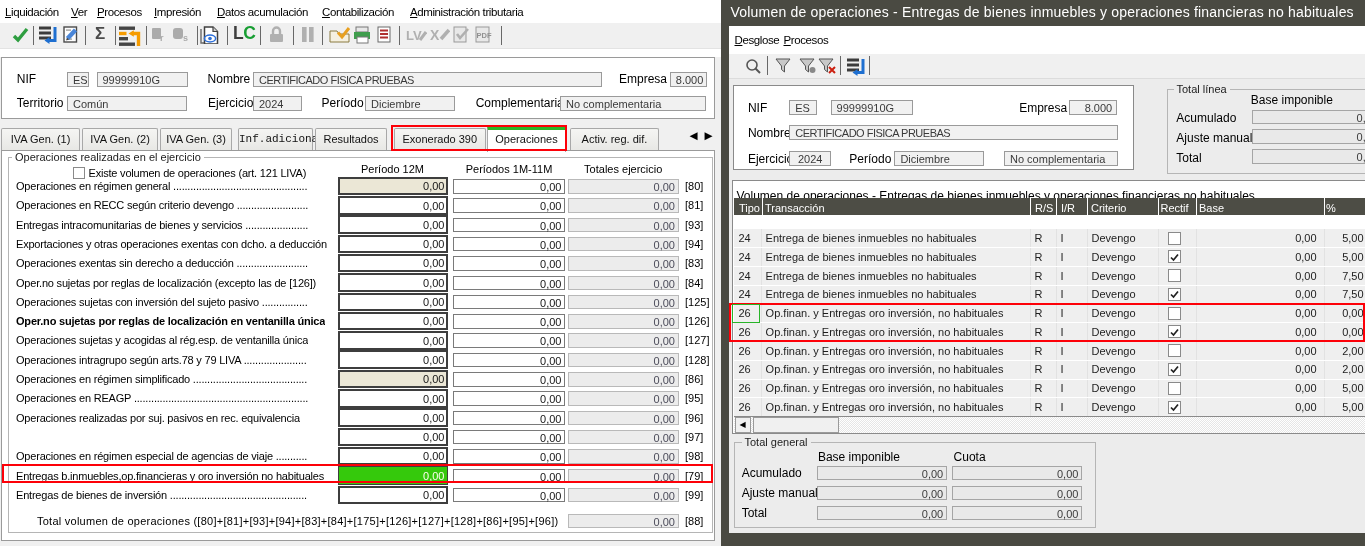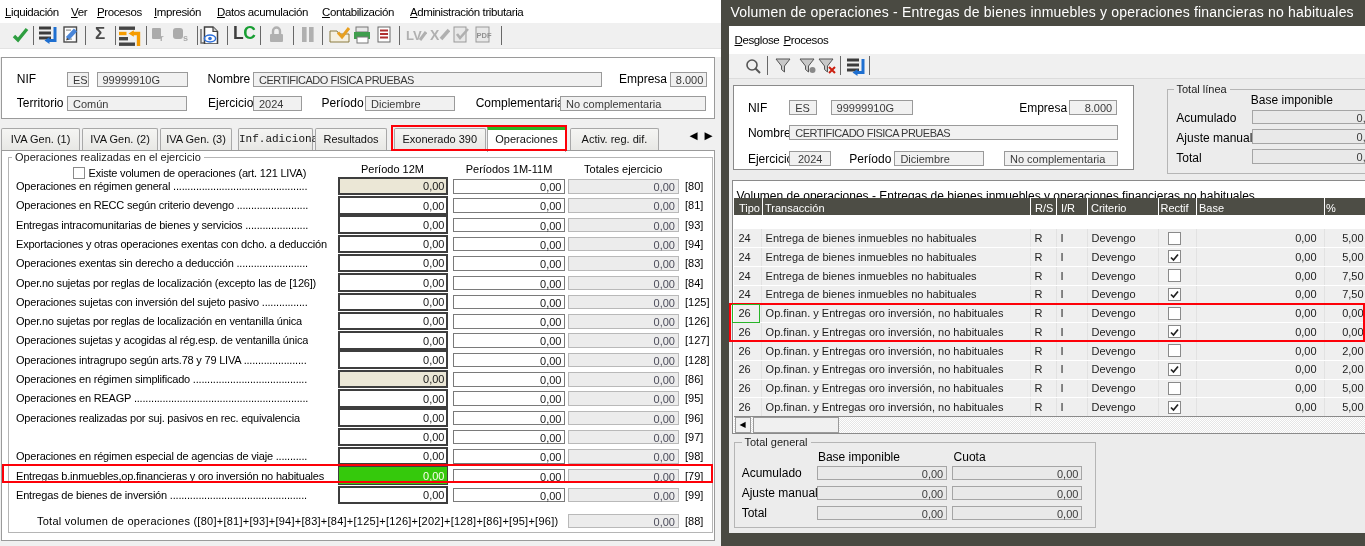--- a/index.html
+++ b/index.html
@@ -235,21 +235,21 @@
   <div class="lbl" style="left:16px;top:275.5px;">Oper.no sujetas por reglas de localización (excepto las de [126])</div>
   <div class="c1" style="left:337.5px;top:273.2px;">0,00</div>
   <div class="c2" style="left:453px;top:275.5px;">0,00</div>
   <div class="c3" style="left:568px;top:275.5px;">0,00</div>
   <div class="code" style="left:685px;top:275.5px;">[84]</div>
   <div class="lbl" style="left:16px;top:294.8px;">Operaciones sujetas con inversión del sujeto pasivo ................</div>
   <div class="c1" style="left:337.5px;top:292.5px;">0,00</div>
   <div class="c2" style="left:453px;top:294.8px;">0,00</div>
   <div class="c3" style="left:568px;top:294.8px;">0,00</div>
   <div class="code" style="left:685px;top:294.8px;">[125]</div>
-  <div class="lbl" style="left:16px;top:314.1px;">Oper.no sujetas por reglas de localización en ventanilla única</div>
+  <div class="lbl" style="left:16px;top:314.1px;font-weight:bold;">Oper.no sujetas por reglas de localización en ventanilla única</div>
   <div class="c1" style="left:337.5px;top:311.8px;">0,00</div>
   <div class="c2" style="left:453px;top:314.1px;">0,00</div>
   <div class="c3" style="left:568px;top:314.1px;">0,00</div>
   <div class="code" style="left:685px;top:314.1px;">[126]</div>
   <div class="lbl" style="left:16px;top:333.4px;">Operaciones sujetas y acogidas al rég.esp. de ventanilla única</div>
   <div class="c1" style="left:337.5px;top:331.09999999999997px;">0,00</div>
   <div class="c2" style="left:453px;top:333.4px;">0,00</div>
   <div class="c3" style="left:568px;top:333.4px;">0,00</div>
   <div class="code" style="left:685px;top:333.4px;">[127]</div>
   <div class="lbl" style="left:16px;top:352.70000000000005px;">Operaciones intragrupo según arts.78 y 79 LIVA ......................</div>
@@ -284,21 +284,21 @@
   <div class="lbl" style="left:16px;top:468.5px;">Entregas b.inmuebles,op.financieras y oro inversión no habituales</div>
   <div class="c1 c1green" style="left:337.5px;top:466.2px;">0,00</div>
   <div class="c2" style="left:453px;top:468.5px;">0,00</div>
   <div class="c3" style="left:568px;top:468.5px;">0,00</div>
   <div class="code" style="left:685px;top:468.5px;">[79]</div>
   <div class="lbl" style="left:16px;top:487.8px;">Entregas de bienes de inversión ................................................</div>
   <div class="c1" style="left:337.5px;top:485.5px;">0,00</div>
   <div class="c2" style="left:453px;top:487.8px;">0,00</div>
   <div class="c3" style="left:568px;top:487.8px;">0,00</div>
   <div class="code" style="left:685px;top:487.8px;">[99]</div>
-  <div class="lbl" style="left:37px;top:513.5px;letter-spacing:0.25px;max-width:530px;">Total volumen de operaciones ([80]+[81]+[93]+[94]+[83]+[84]+[125]+[126]+[202]+[128]+[86]+[95]+[96])</div>
+  <div class="lbl" style="left:37px;top:513.5px;letter-spacing:0.25px;max-width:530px;">Total volumen de operaciones ([80]+[81]+[93]+[94]+[83]+[84]+[175]+[126]+[127]+[128]+[86]+[95]+[96])</div>
   <div class="c3" style="left:568px;top:513.5px;">0,00</div>
   <div class="code" style="left:685px;top:513.5px;">[88]</div>
   <div class="redbox" style="left:391px;top:124.5px;width:176px;height:26px;"></div>
   <div class="redbox" style="left:2px;top:464px;width:711px;height:18.5px;"></div>
 </div>
 <div id="rp">
   <div id="rtitle">Volumen de operaciones - Entregas de bienes inmuebles y operaciones financieras no habituales</div>
   <div id="rinner">
     <div id="rmenu">
       <div class="rmi" style="left:6px;"><u>D</u>esglose</div>

